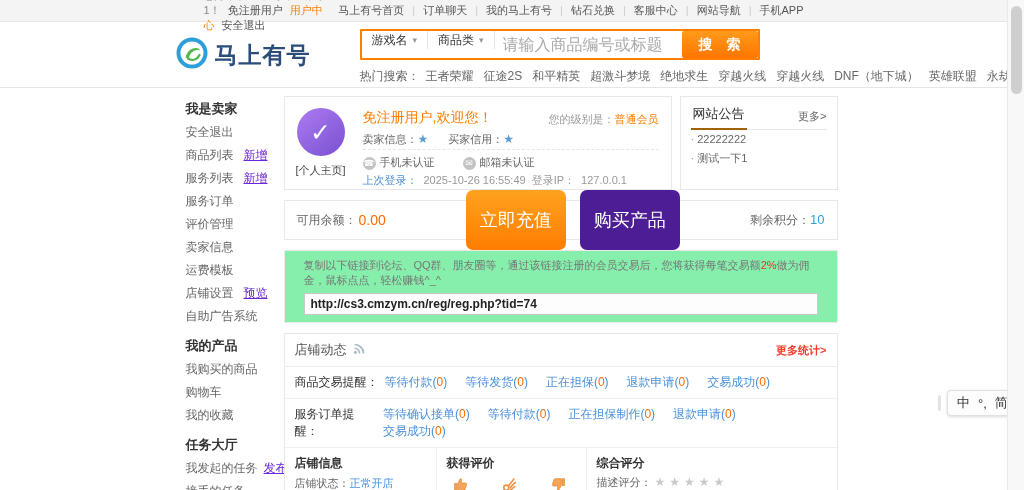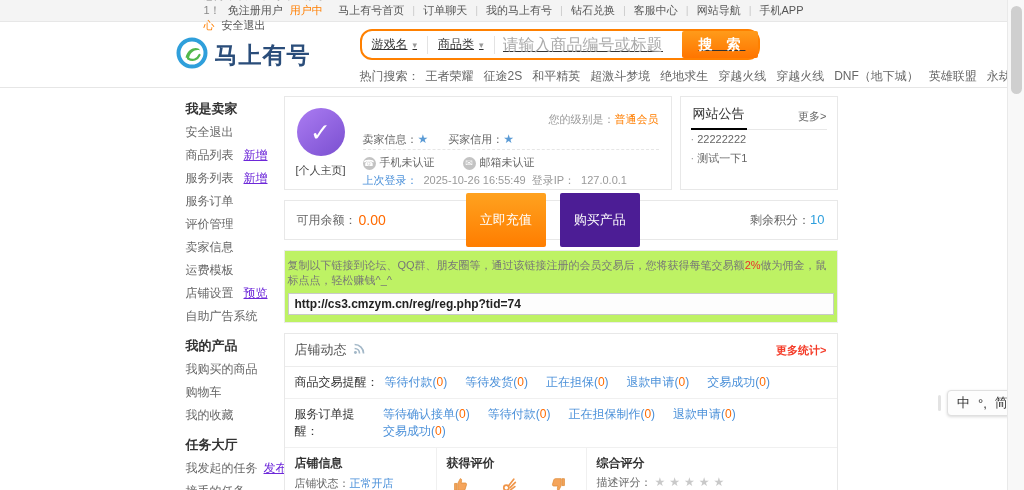--- a/index.html
+++ b/index.html
@@ -16,21 +16,21 @@
   .tb-out { color:#555; cursor:pointer; }
   .tb-links { white-space:nowrap; }
   .tb-links a { color:#555; text-decoration:none; cursor:pointer; }
   .tb-links a+a::before { content:"|"; color:#ccc; margin:0 8px; font-weight:normal; }
 
   
   .header { height:66px; background:#fff; border-bottom:1px solid #e6e6e6; }
   .header-inner { width:668px; margin:0 auto; position:relative; height:100%; }
   .logo { position:absolute; left:6px; top:15px; display:flex; align-items:center; gap:7px; cursor:pointer; }
   .logo-text { font-size:23px; font-weight:bold; color:#2a4d7a; letter-spacing:1px; }
-  .searchbox { position:absolute; left:190px; top:7px; width:400px; height:31px; border:2px solid #ff8000; border-radius:12px; display:flex; align-items:center; background:#fff;text-decoration:underline; }
+  .searchbox { position:absolute; left:190px; top:7px; width:400px; height:31px; border:2px solid #ff8000; border-radius:1px; display:flex; background:#fff; }
   .filter { padding:0 10px; font-size:12px; color:#333; display:flex; gap:5px; align-items:center; height:18px; border-right:1px solid #e3e3e3; cursor:pointer; white-space:nowrap; }
   .filter .caret { color:#999; font-size:9px; }
   .search-input { flex:1; min-width:0; border:none; outline:none; padding:0 8px; font-size:16px; color:#333; font-family:inherit; }
   .search-input::placeholder { color:#aaa; }
   .search-btn { width:76px; height:27px; background:linear-gradient(#ff9b1a,#ff7500); color:#fff; font-size:14px; font-weight:bold; border:none; border-radius:2px; cursor:pointer; font-family:inherit; letter-spacing:5px; padding-left:5px;margin-left:11px; }
   .hotrow { position:absolute; left:190px; top:46px; font-size:12px; color:#666; white-space:nowrap; }
   .hot-label { color:#666; margin-right:6px; }
   .hot-links a { color:#666; text-decoration:none; margin-right:10px; cursor:pointer; }
 
   
@@ -55,38 +55,38 @@
   .dash { position:absolute; left:78px; right:12px; top:52px; border-top:1px dashed #e6e6e6; }
   .auth { position:absolute; left:78px; top:58px; font-size:11px; color:#666; display:flex; gap:28px; align-items:center; }
   .cicon { display:inline-flex; width:13px; height:13px; border-radius:50%; background:#c3c3c3; color:#fff; font-size:9px; align-items:center; justify-content:center; margin-right:4px; }
   .login { position:absolute; left:78px; top:76px; font-size:11px; color:#999; }
   .login span { margin-right:6px; }
   .lbl-blue { color:#4a90d9; cursor:pointer; }
 
   
   .announce-box { width:158px; height:94px; border:1px solid #e8e8e8; padding:8px 10px 0; background:#fff; }
   .announce-head { display:flex; justify-content:space-between; align-items:flex-end; border-bottom:1px solid #e8e8e8; }
-  .announce-title { font-size:13px; color:#333; border-bottom:2px solid #000000; padding:0 2px 5px; margin-bottom:-1px; }
+  .announce-title { font-size:13px; color:#333; border-bottom:2px solid #a16207; padding:0 2px 5px; margin-bottom:-1px; }
   .announce-more { font-size:11px; color:#666; cursor:pointer; padding-bottom:5px; }
   .ann-list { margin-top:0; }
   .ann-item { font-size:11px; color:#666; line-height:19px; cursor:pointer; white-space:nowrap; overflow:hidden; }
   .ann-item::before { content:"·"; margin-right:3px; color:#999; }
 
   
   .balance { display:flex; align-items:center; height:40px; border:1px solid #e8e8e8; padding:0 12px; margin-top:10px; background:#fff; }
   .bal-label { font-size:12px; color:#666; }
   .bal-value { font-size:14px; color:#ff6a00; margin-left:2px; }
-  .btn { border:none; border-radius:2px; color:#fff; font-size:13px; padding:18px 14px; cursor:pointer; font-family:inherit; }
+  .btn { border:none; border-radius:7px; color:#fff; font-size:18px; padding:18px 14px; cursor:pointer; font-family:inherit; }
   .btn-orange { background:linear-gradient(#ffa21f,#ff7d00); margin-left:80px; }
   .btn-blue { background:#4c1d95; margin-left:14px; }
   .points { margin-left:auto; font-size:12px; color:#666; }
   .points b { color:#2e9fdd; font-size:13px; font-weight:normal; }
 
   
-  .referral { margin-top:10px; background:#bef264; border:1px solid #eaeaea; padding:7px 3px; font-size:11px; color:#777; }
+  .referral { margin-top:10px; background:#86efac; border:1px solid #eaeaea; padding:7px 19px; font-size:11px; color:#777; }
   .ref-red { color:#e8302a; }
   .ref-link { display:block; width:100%; margin-top:5px; border:1px solid #c9c9c9; background:#fdfdfd; padding:3px 6px; font-size:12px; font-weight:bold; color:#222; font-family:inherit; outline:none; }
 
   
   .panel { margin-top:10px; border:1px solid #e8e8e8; background:#fff; }
   .panel-head { display:flex; align-items:center; padding:7px 10px; border-bottom:1px solid #ececec; font-size:13px; color:#555; }
   .rss { margin-left:6px; }
   .more-stats { margin-left:auto; font-size:11px; color:#f43b28; font-weight:bold; cursor:pointer; }
   .rem-row { display:flex; align-items:center; padding:7px 10px; border-bottom:1px solid #f0f0f0; font-size:12px; color:#333; }
   .rem-label { margin-right:6px; }
@@ -260,20 +260,21 @@
     </div>
 
     <div class="content">
 
       <div class="row-top">
         <div class="profile-box">
           <div class="avatar">
               <span>✓</span>
             </div>
           <div class="homepage">[个人主页]</div>
+          <div class="welcome">免注册用户,欢迎您！</div>
           <div class="level"><span>您的级别是：</span><b>普通会员</b></div>
           <div class="cred">
             <span>卖家信息：</span><span class="star">★</span><span>买家信用：</span><span class="star">★</span>
           </div>
           <div class="dash"></div>
           <div class="auth">
             <span><span class="cicon">☎</span><span>手机未认证</span></span>
             <span><span class="cicon">✉</span><span>邮箱未认证</span></span>
           </div>
           <div class="login">

